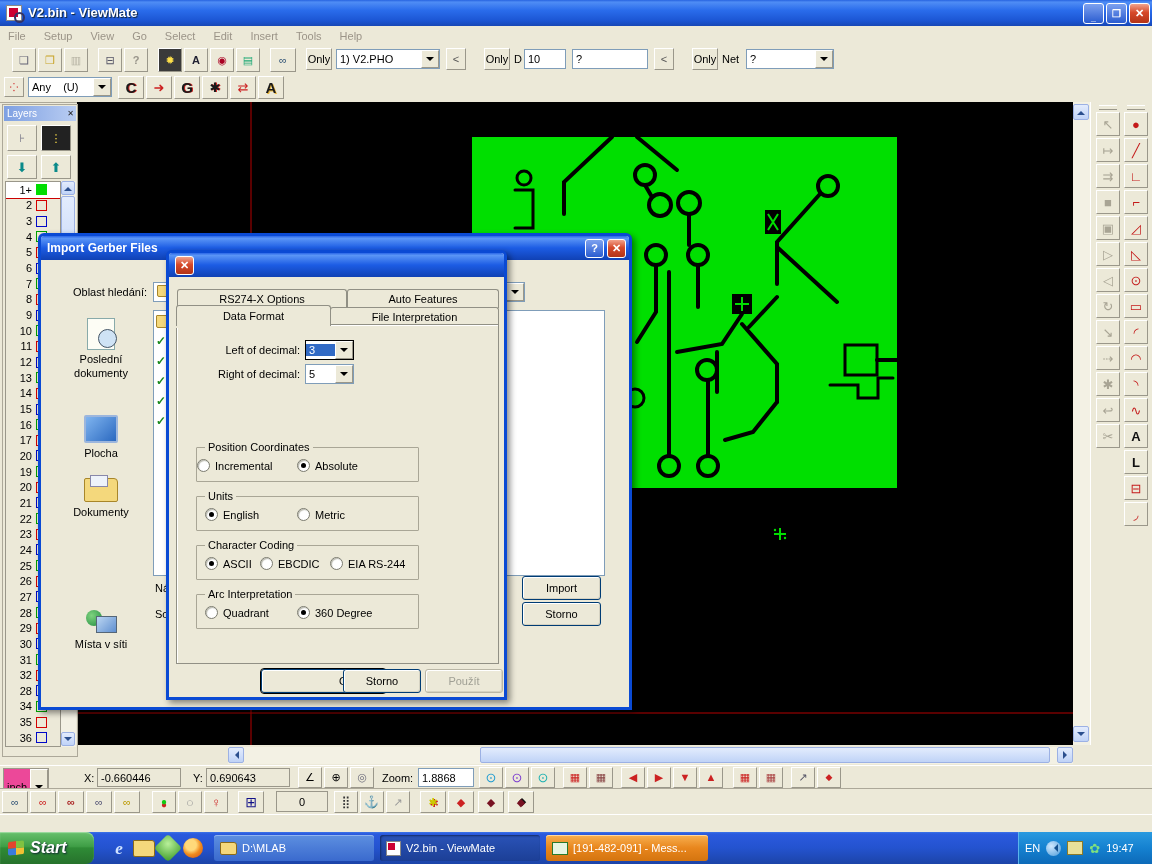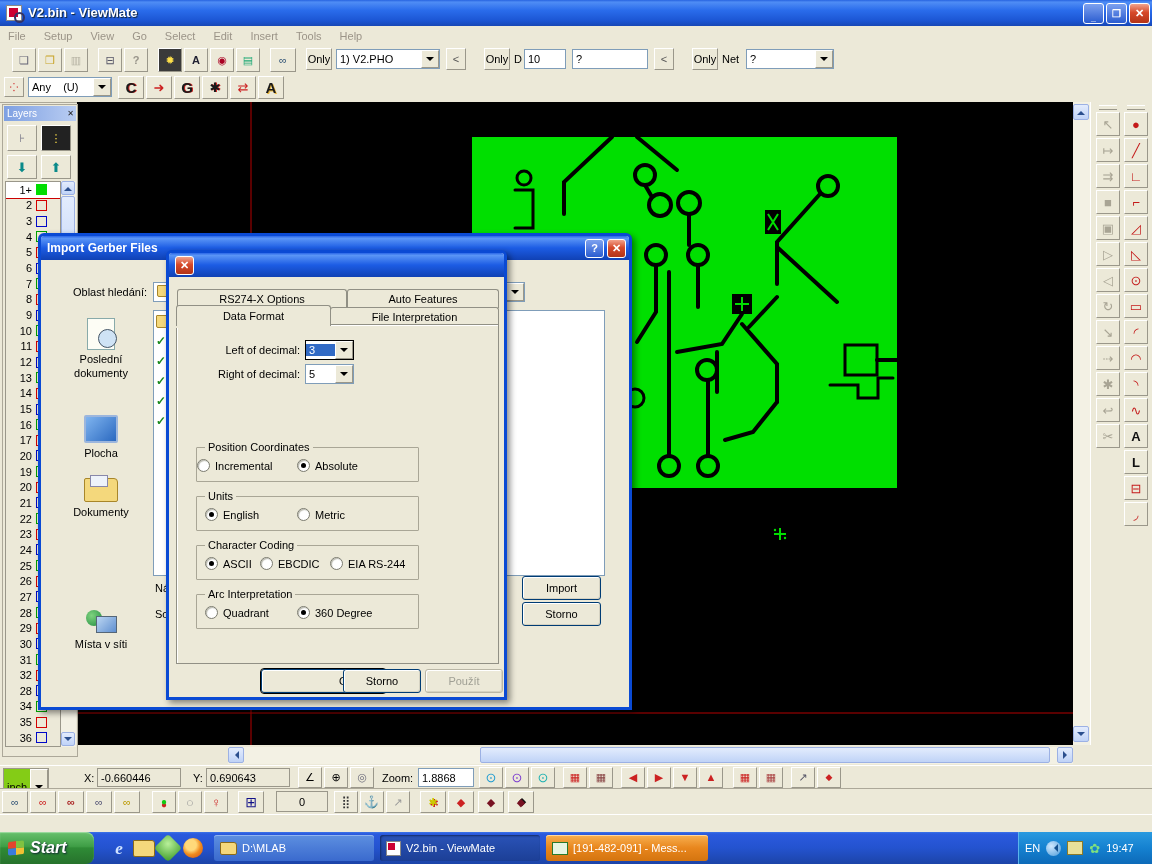--- a/index.html
+++ b/index.html
@@ -693,21 +693,21 @@
       </div>
     <div class="abs pbtn" style="left:174px;top:416px;width:76px;height:22px;">
         <span>Storno</span>
       </div>
     <div class="abs pbtn disabled" style="left:256px;top:416px;width:76px;height:22px;">
         <span>Použít</span>
       </div>
   </div>
 
   <div class="abs" style="left:0;top:765px;width:1152px;height:23px;background:#ece9d8;border-top:1px solid #fff;">
-    <div class="abs cmb" style="left:3px;top:2px;width:46px;height:37px;border:1px solid #9a978a;background:#84cc16;">
+    <div class="abs cmb" style="left:3px;top:2px;width:46px;height:37px;border:1px solid #9a978a;background:#ec4899;">
       <span class="val">inch</span>
       <span class="cmb-arrow">
           <span class="tri-d" style="margin-top:4px;"></span>
         </span>
     </div>
     <span class="abs" style="left:84px;top:6px;">X:</span>
     <div class="abs fld" style="left:97px;top:2px;width:84px;height:19px;background:#ece9d8;border-color:#9a978a;">
         <span>-0.660446</span>
       </div>
     <span class="abs" style="left:193px;top:6px;">Y:</span>

